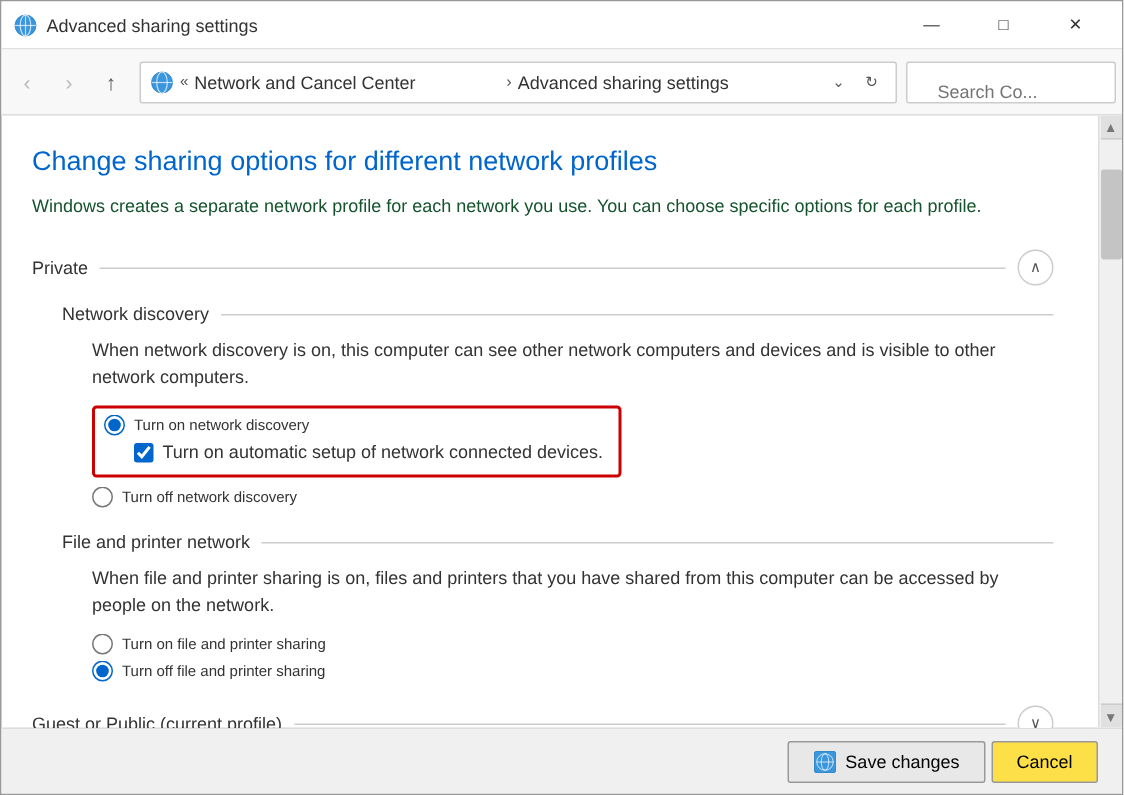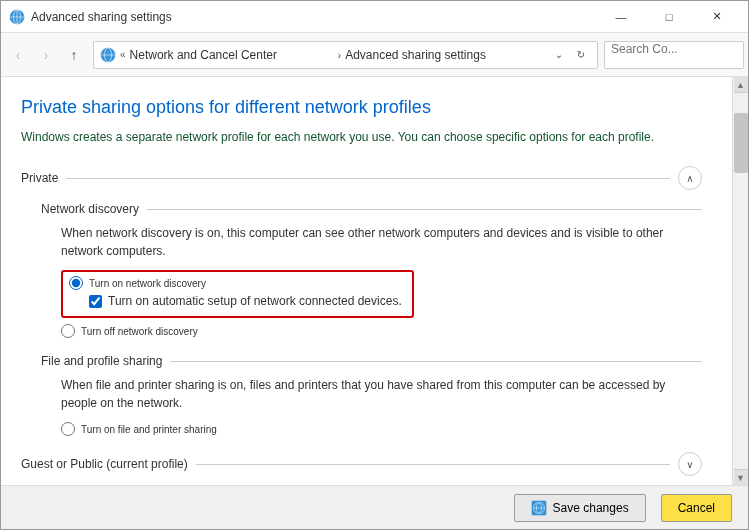--- a/index.html
+++ b/index.html
@@ -117,22 +117,22 @@
       display: flex;
       align-items: center;
       justify-content: center;
     }
     .search-box {
       width: 140px;
       height: 28px;
       border: 1px solid #ccc;
       border-radius: 2px;
       display: flex;
-      align-items: flex-start;
-      padding: 0 6px;
+      align-items: flex-end;
+      padding: 0 20px;
       background: #fff;
     }
     .search-input {
       flex: 1;
       border: none;
       outline: none;
       font-size: 12px;
       color: #999;
       background: transparent;
     }
@@ -269,21 +269,21 @@
       color: #333;
     }
     .footer {
       height: 44px;
       background: #f0f0f0;
       border-top: 1px solid #ddd;
       display: flex;
       align-items: center;
       justify-content: flex-end;
       padding: 0 16px;
-      gap: 15px;
+      gap: 4px;
     }
     .footer-btn {
       height: 28px;
       padding: 0 16px;
       border: 1px solid #999;
       background: #fde047;
       font-size: 12px;
       cursor: pointer;
       border-radius: 2px;
       display: flex;
@@ -344,21 +344,21 @@
     </div>
     <div class="search-box">
       <input class="search-input" type="text" placeholder="Search Co..." style="">
 
     </div>
   </div>
 
   <div class="content-area">
     <div class="main-content">
 
-      <div class="page-title">Private sharing options for different network profiles</div>
+      <div class="page-title">Change sharing options for different network profiles</div>
       <div class="page-desc">Windows creates a separate network profile for each network you use. You can choose specific options for each profile.</div>
 
       <div class="section">
         <div class="section-header">
           <span class="section-label">Private</span>
           <div class="section-line"></div>
           <div class="section-toggle">
             <span>∧</span>
           </div>
         </div>
@@ -384,28 +384,32 @@
           </div>
 
           <div class="radio-option">
             <input type="radio" name="network_discovery" class="radio-input" style="">
             <label class="radio-label">Turn off network discovery</label>
           </div>
         </div>
 
         <div class="subsection">
           <div class="subsection-title">
-            <span class="subsection-title-text">File and profile sharing</span>
+            <span class="subsection-title-text">File and printer network</span>
             <div class="subsection-line"></div>
           </div>
           <div class="subsection-desc">When file and printer sharing is on, files and printers that you have shared from this computer can be accessed by people on the network.</div>
 
           <div class="radio-option">
             <input type="radio" name="file_sharing" class="radio-input" style="">
             <label class="radio-label">Turn on file and printer sharing</label>
+          </div>
+          <div class="radio-option">
+            <input type="radio" name="file_sharing" class="radio-input" checked="" style="">
+            <label class="radio-label">Turn off file and printer sharing</label>
           </div>
         </div>
       </div>
 
       <div class="section">
         <div class="section-header">
           <span class="section-label">Guest or Public (current profile)</span>
           <div class="section-line"></div>
           <div class="section-toggle">
             <span>∨</span>

